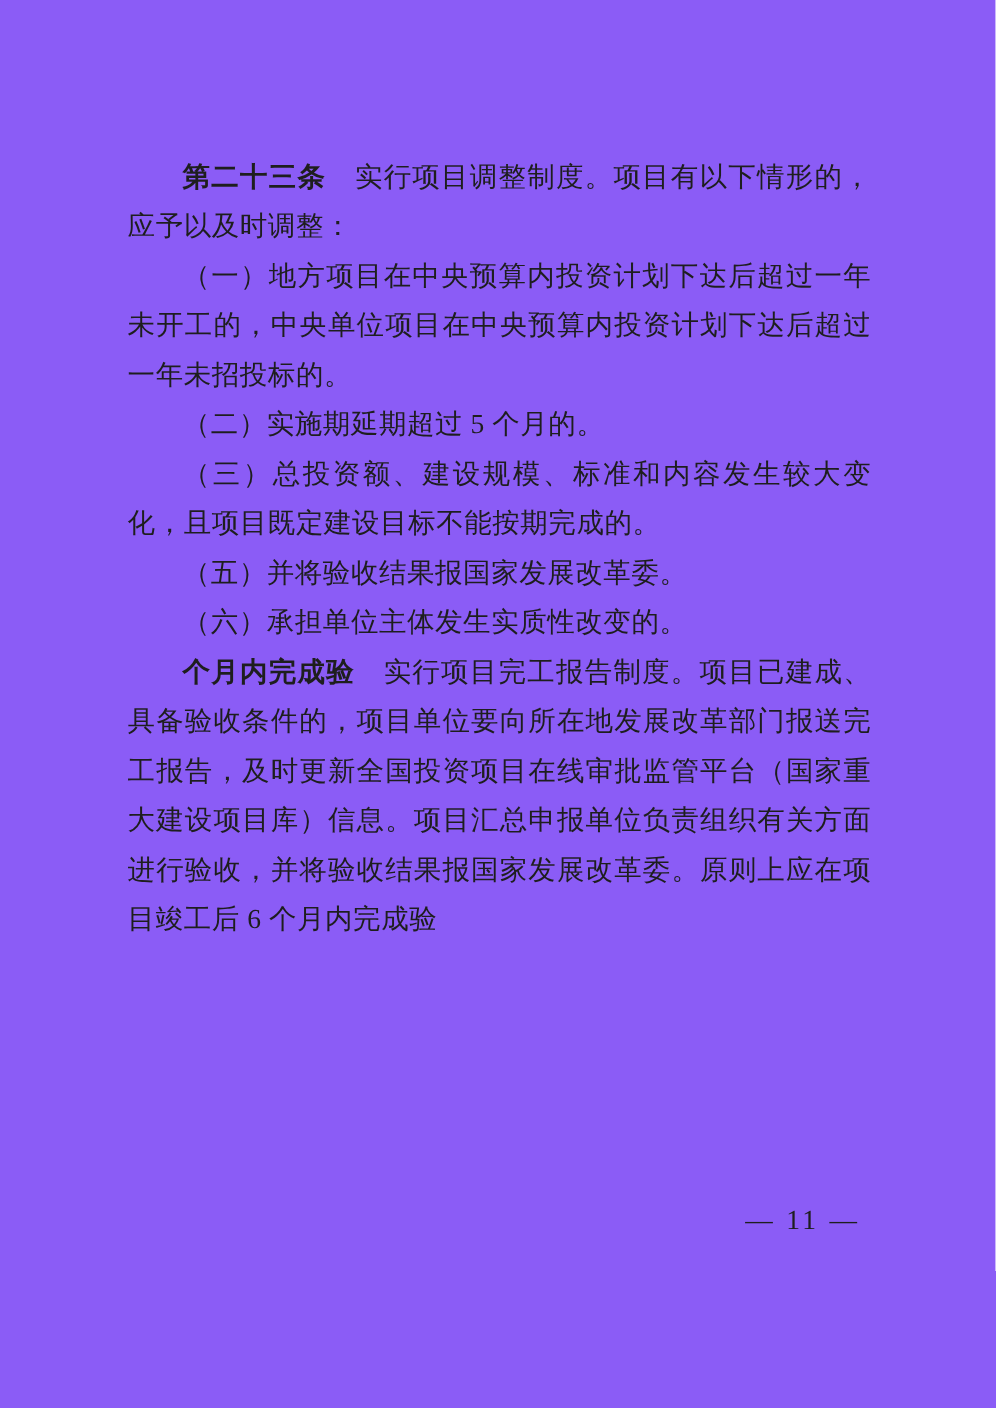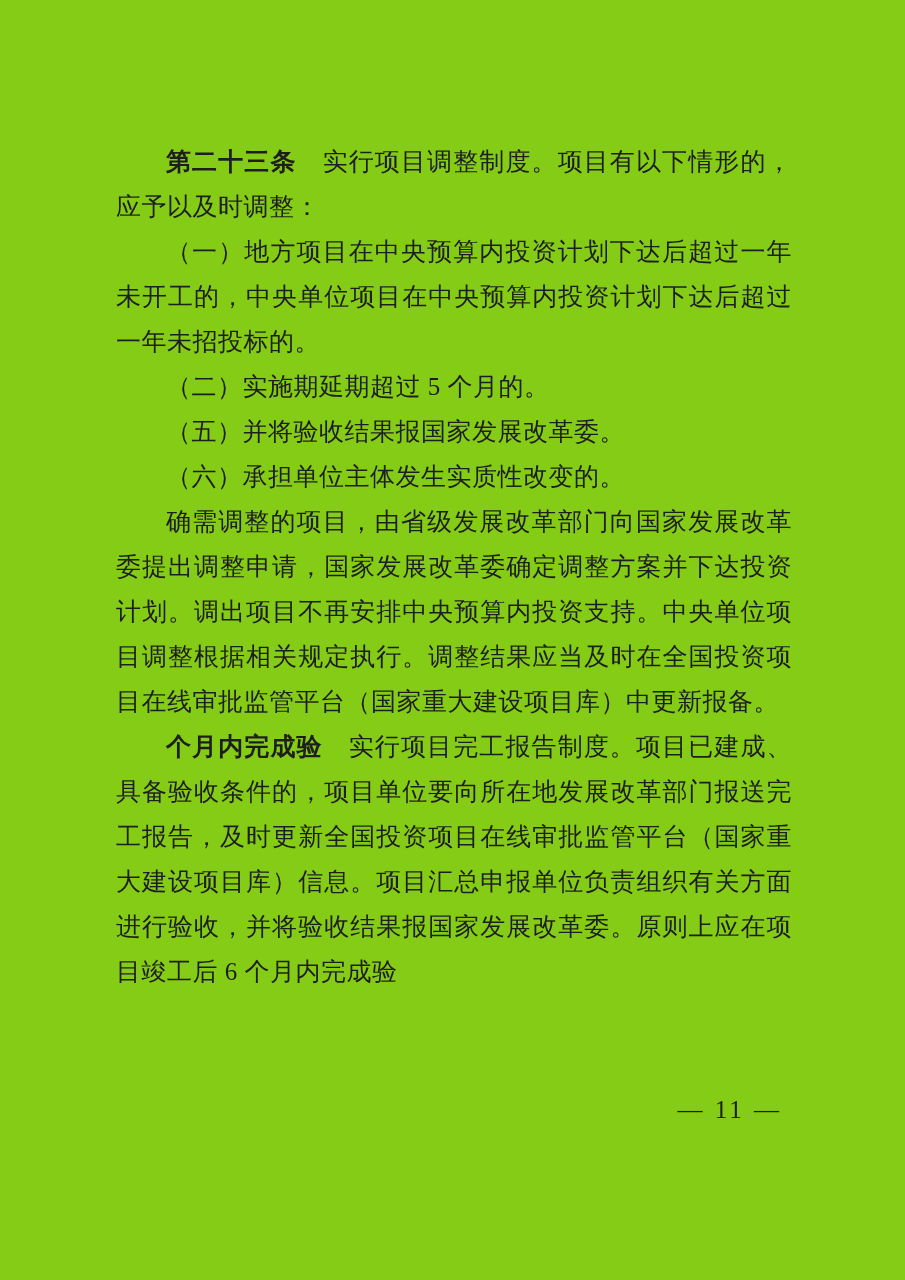--- a/index.html
+++ b/index.html
@@ -4,21 +4,21 @@
 <style>
   html, body {
     margin: 0;
     padding: 0;
     background: #ffffff;
   }
   .page {
     position: relative;
     width: 905px;
     height: 1280px;
-    background: #84cc16;
+    background: #8b5cf6;
     overflow: hidden;
     font-family: "Liberation Serif", "DejaVu Serif", serif;
     color: #1e1e1e;
   }
   .content {
     position: absolute;
     left: 116px;
     top: 139px;
     width: 676px;
     font-size: 25px;
@@ -46,19 +46,19 @@
   }
 </style>
 </head>
 <body>
 
 <div class="page">
   <div class="content">
     <p><span class="lead">第二十三条</span><span>　实行项目调整制度。项目有以下情形的，应予以及时调整：</span></p>
     <p><span class="lead"></span><span>（一）地方项目在中央预算内投资计划下达后超过一年未开工的，中央单位项目在中央预算内投资计划下达后超过一年未招投标的。</span></p>
     <p><span class="lead"></span><span>（二）实施期延期超过 5 个月的。</span></p>
+    <p><span class="lead"></span><span>（三）总投资额、建设规模、标准和内容发生较大变化，且项目既定建设目标不能按期完成的。</span></p>
     <p><span class="lead"></span><span>（五）并将验收结果报国家发展改革委。</span></p>
     <p><span class="lead"></span><span>（六）承担单位主体发生实质性改变的。</span></p>
-    <p><span class="lead"></span><span>确需调整的项目，由省级发展改革部门向国家发展改革委提出调整申请，国家发展改革委确定调整方案并下达投资计划。调出项目不再安排中央预算内投资支持。中央单位项目调整根据相关规定执行。调整结果应当及时在全国投资项目在线审批监管平台（国家重大建设项目库）中更新报备。</span></p>
     <p><span class="lead">个月内完成验</span><span>　实行项目完工报告制度。项目已建成、具备验收条件的，项目单位要向所在地发展改革部门报送完工报告，及时更新全国投资项目在线审批监管平台（国家重大建设项目库）信息。项目汇总申报单位负责组织有关方面进行验收，并将验收结果报国家发展改革委。原则上应在项目竣工后 6 个月内完成验</span></p>
   </div>
   <div class="page-number">— 11 —</div>
 </div>
 
 </body></html>

